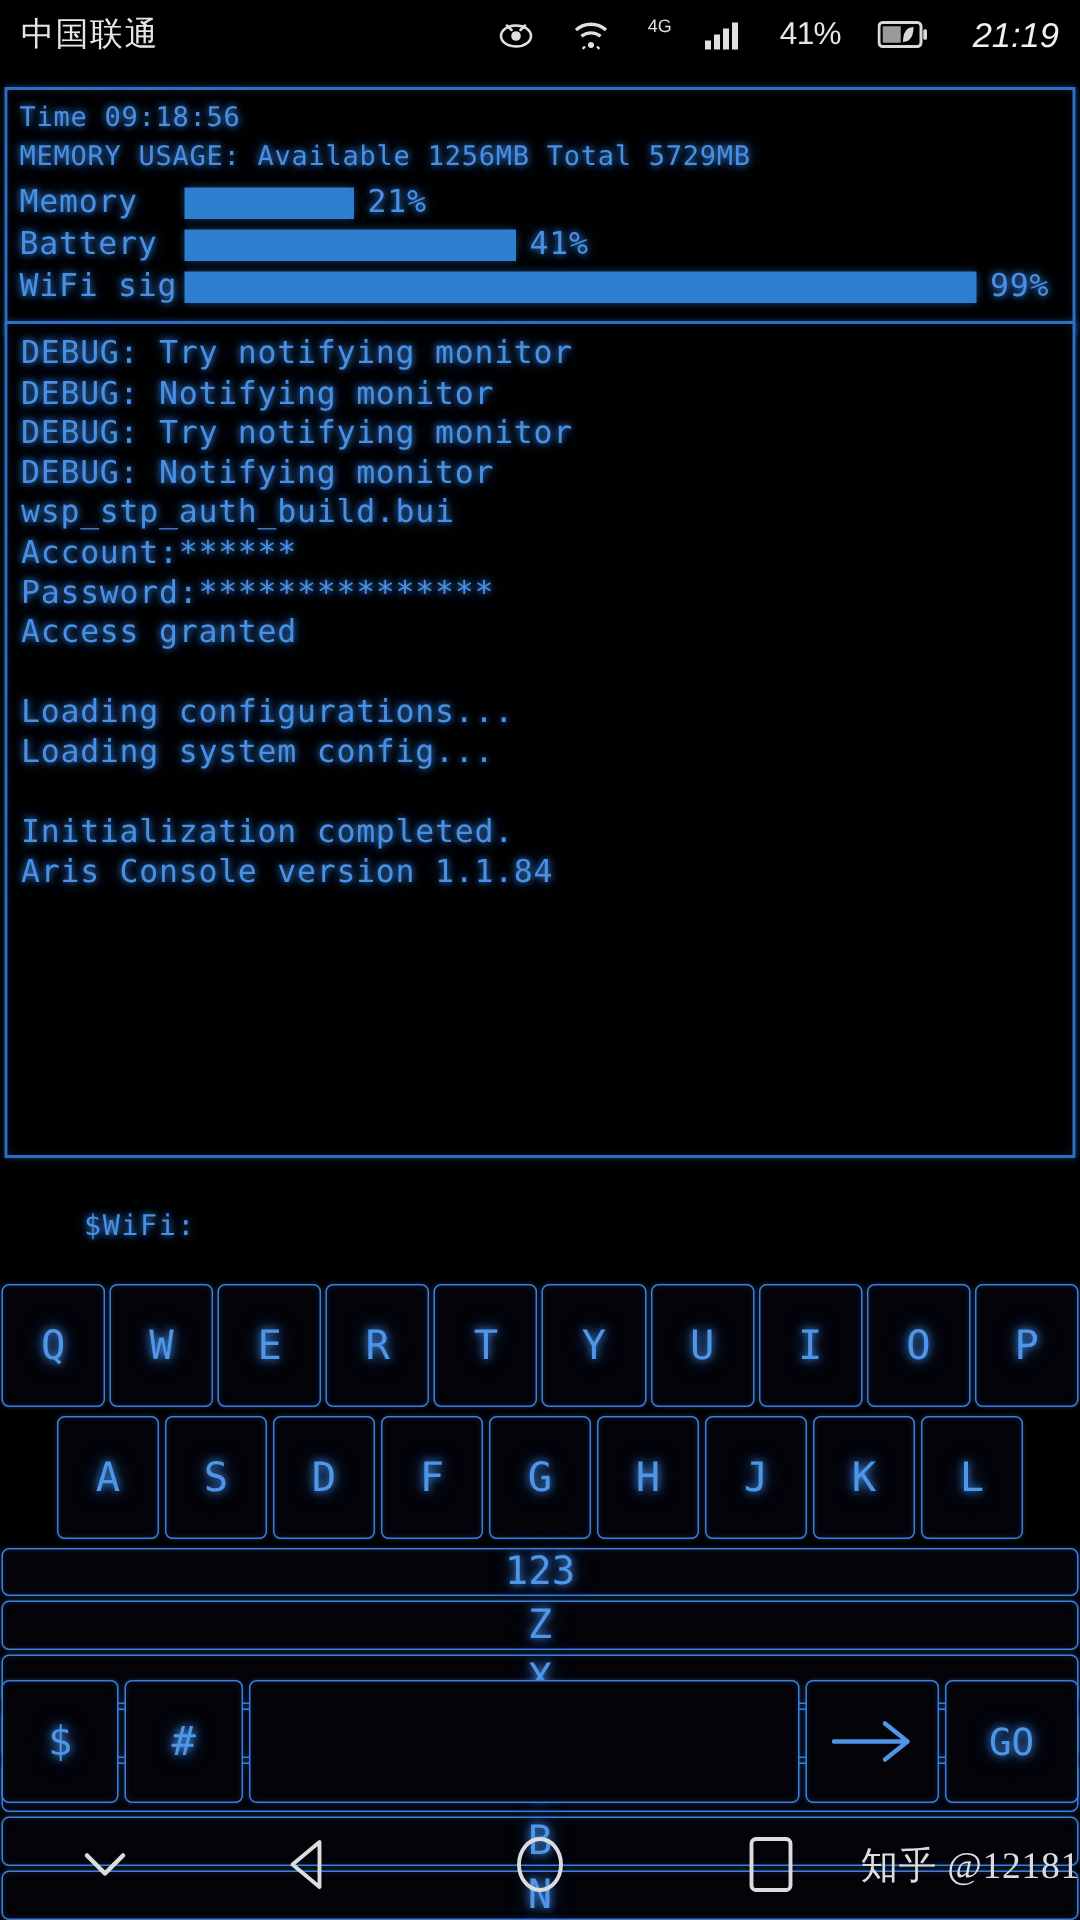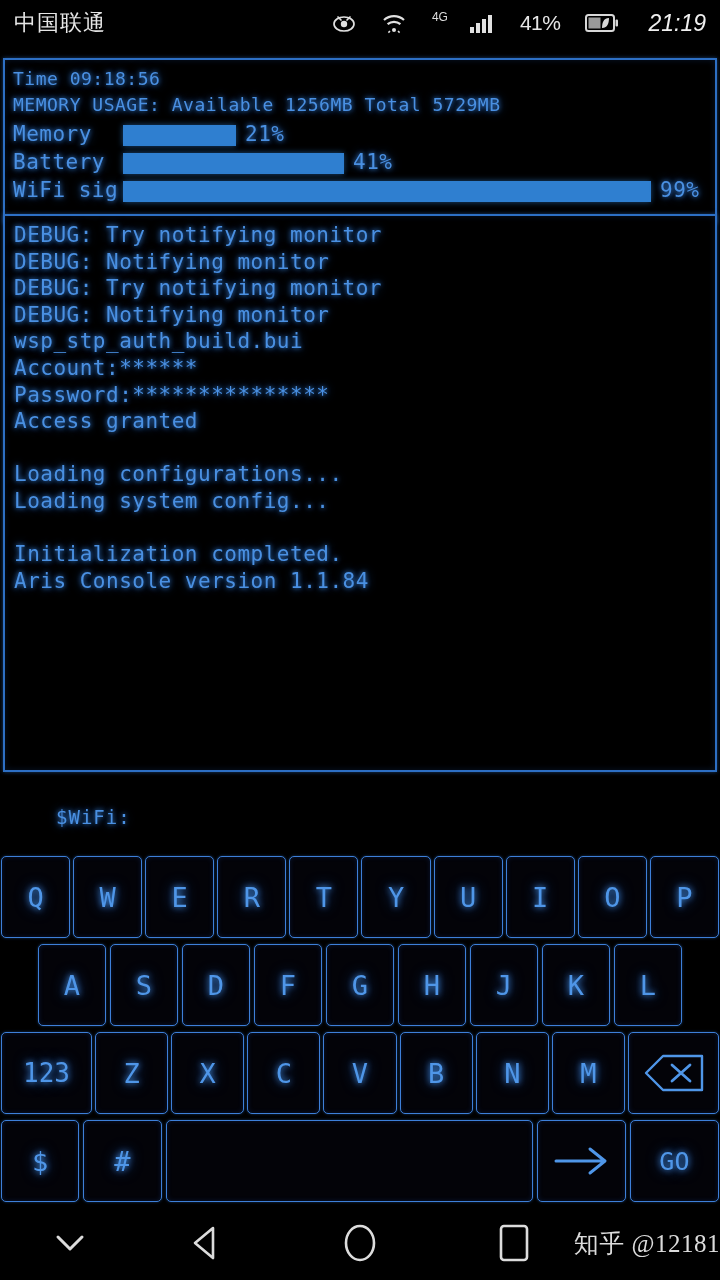--- a/index.html
+++ b/index.html
@@ -50,21 +50,21 @@
     position: absolute; left: 11px; top: 806px;
     font-size: 19px; letter-spacing: 1px; white-space: pre; margin-left: 45px;
   }
   #caret { display: inline-block; width: 2px; }
 
   
   #keyboard { position: absolute; left: 0; top: 856px; width: 720px; height: 350px; }
   .krow { display: flex; width: 720px; height: 86px; margin-bottom: 2px; }
   .krow.r1 { padding: 0 1px; gap: 3px; }
   .krow.r2 { padding: 0 38px; gap: 4px; }
-  .krow.r3 { padding: 0 1px; gap: 3px; }
+  .krow.r3 { padding: 0 1px; gap: 3px; flex-direction: column; }
   .krow.r4 { padding: 0 1px; gap: 4px; }
   .key {
     flex: 1 1 0; height: 82px;
     border: 1.6px solid #3d7fd8; border-radius: 5px;
     background: #030308;
     display: flex; align-items: center; justify-content: center;
     color: #4f96e8; font-size: 27px;
     text-shadow: 0 0 6px rgba(70,150,240,1), 0 0 14px rgba(40,110,220,.7);
     box-shadow: 0 0 3px rgba(45,111,196,.45), inset 0 0 5px rgba(25,70,150,.3);
     font-family: "DejaVu Sans Mono", monospace;

